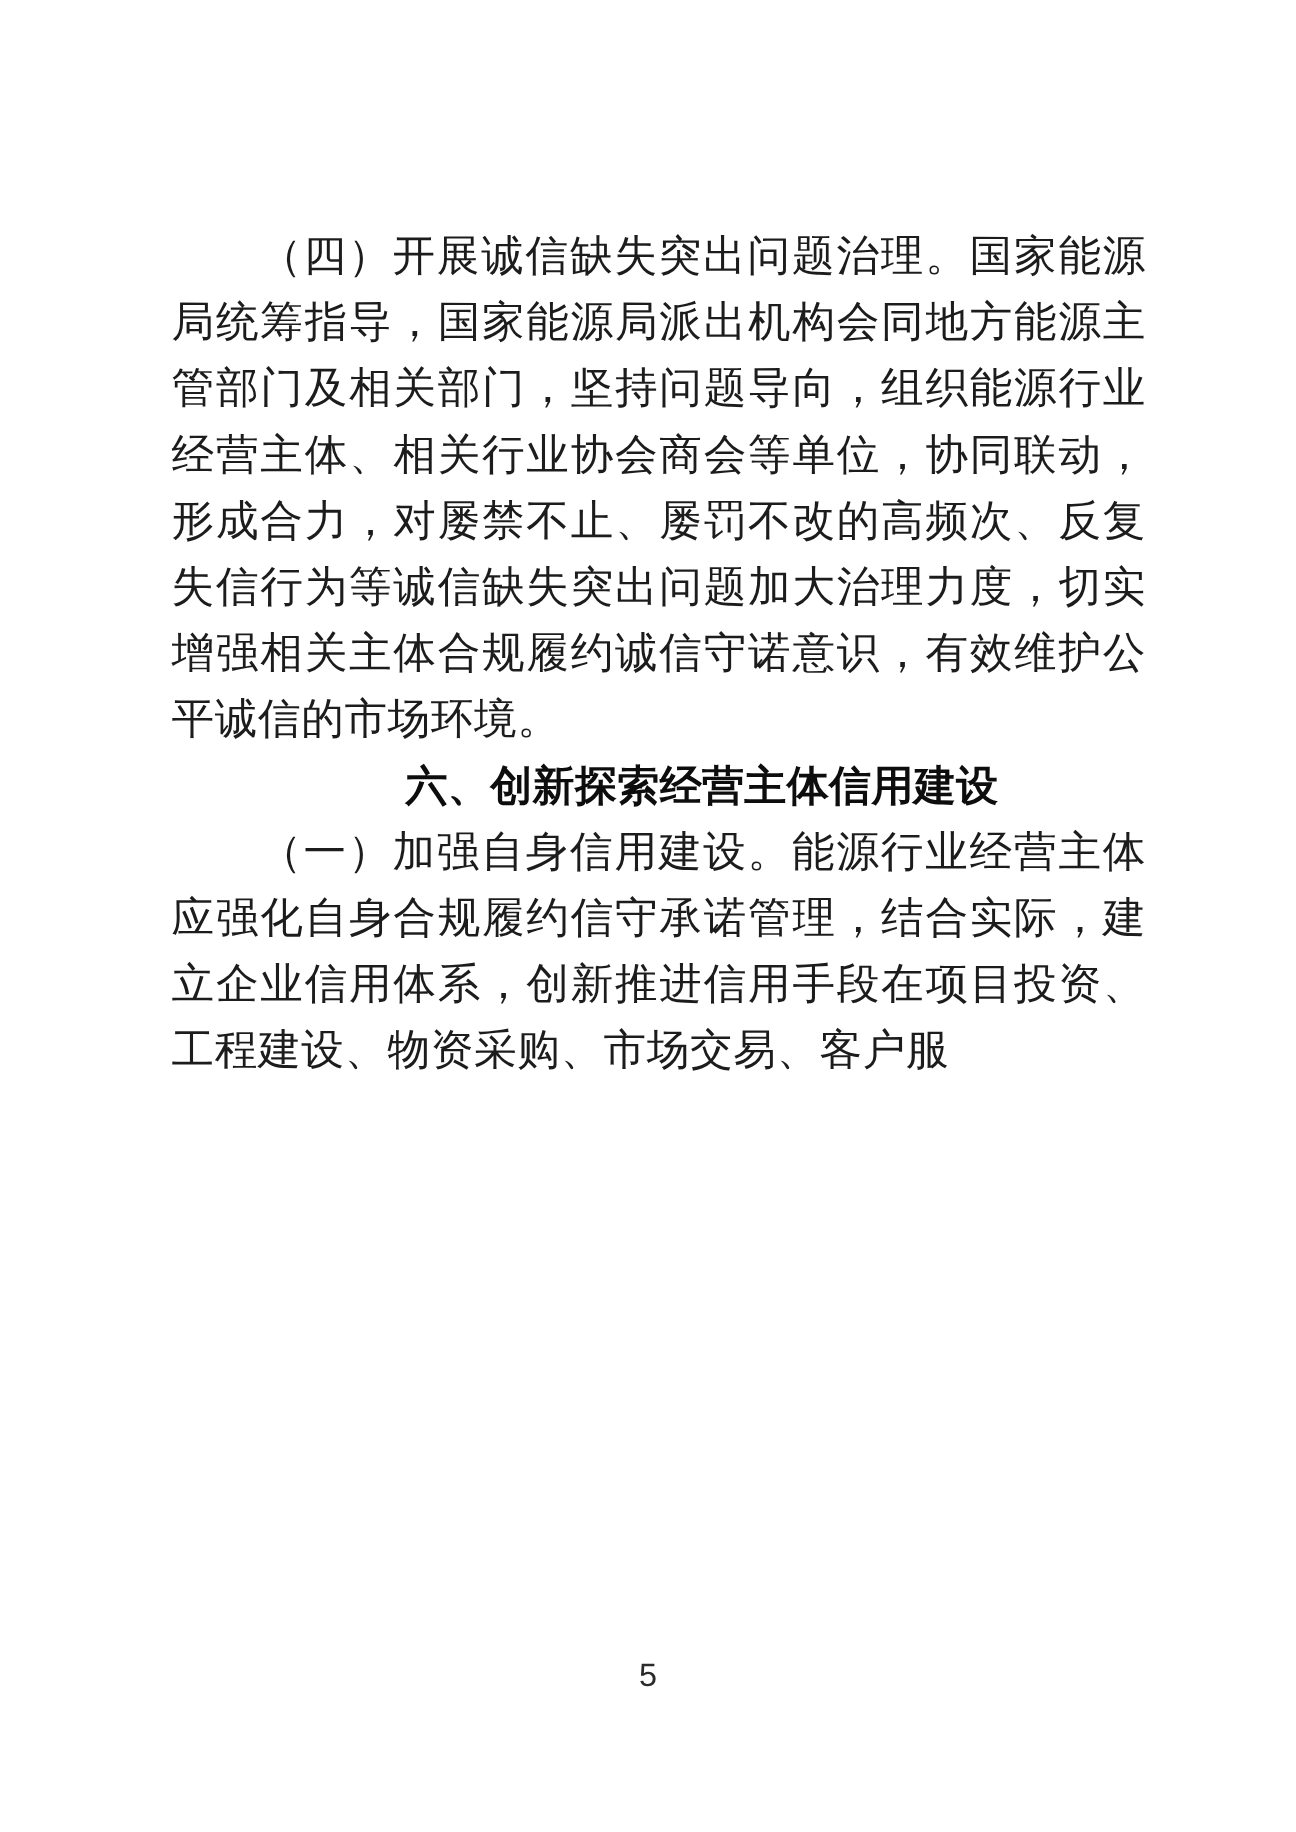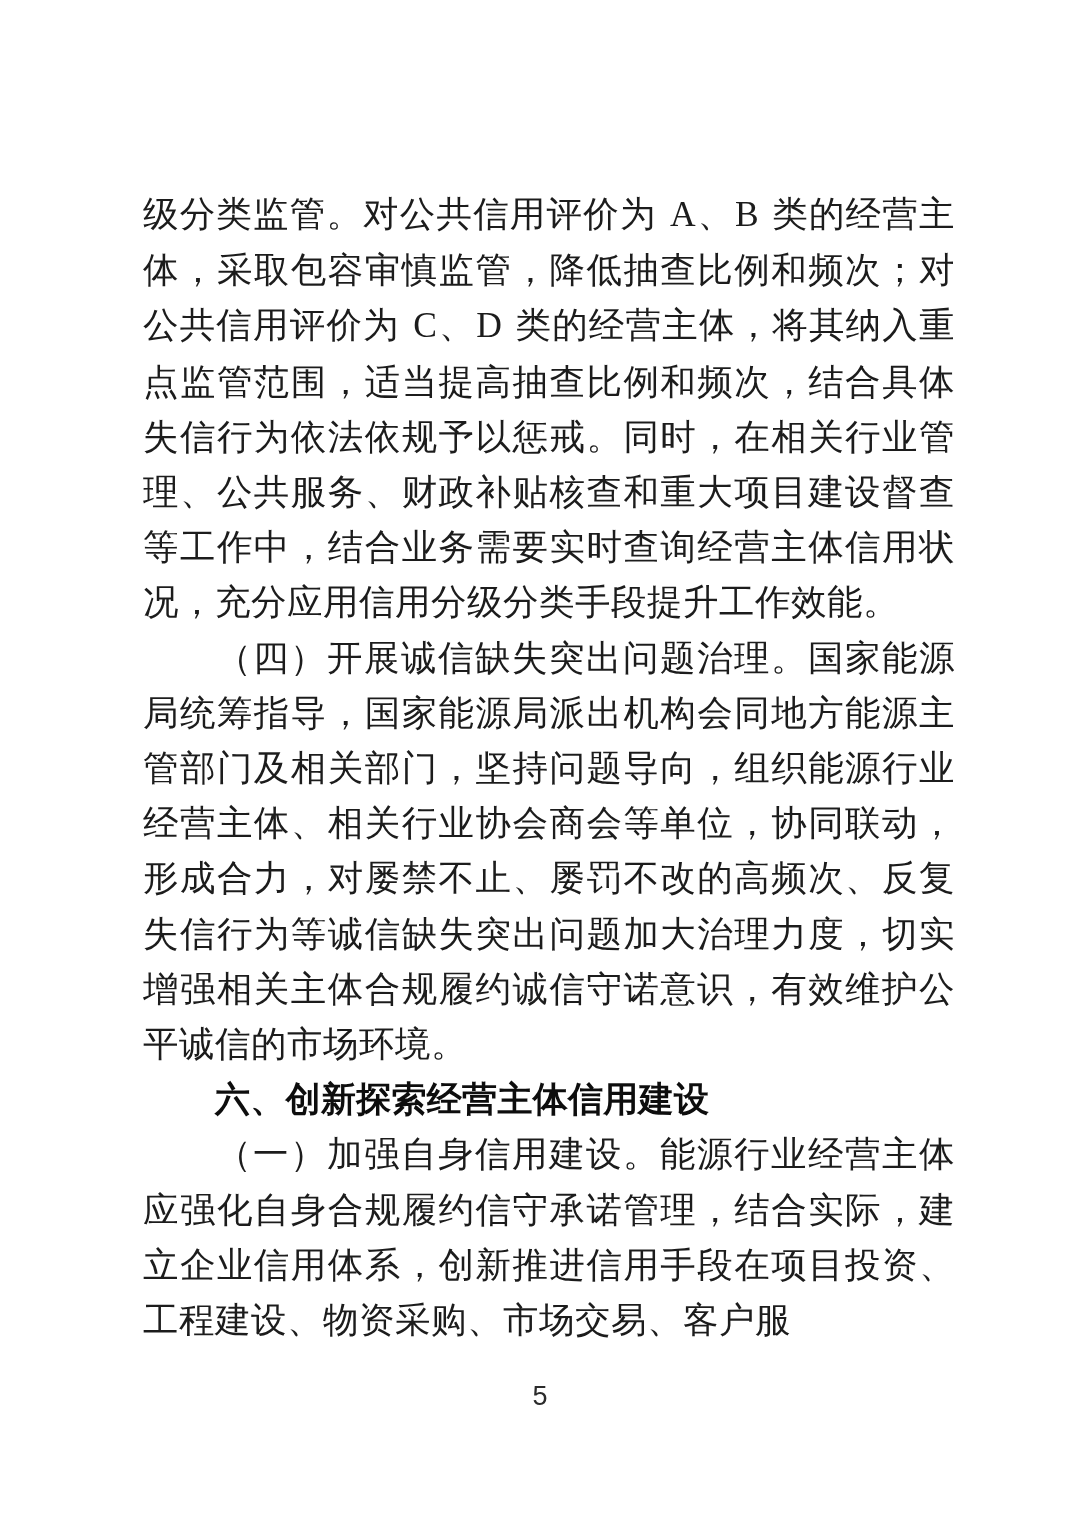--- a/index.html
+++ b/index.html
@@ -57,21 +57,21 @@
   
   .heading {
     margin: 0;
     font-family: "Liberation Sans", "DejaVu Sans", sans-serif;
     font-size: 35px;
     line-height: 55.2px;
     font-weight: 700;
     color: #0d0d0d;
     text-indent: 72px;
     letter-spacing: 0.3px;
-    text-align: left;
+    text-align: center;
   }
 
   
   .lat {
     font-family: "Liberation Serif", "DejaVu Serif", serif;
     letter-spacing: 0;
     padding: 0 1px;
   }
 
   .page-number {
@@ -86,21 +86,20 @@
     letter-spacing: 0;
   }
 </style>
 </head>
 <body>
 
 <div class="page">
 
   <div class="body-block">
 
-    <p class="para flush">级分类监管。对公共信用评价为 <span class="lat">A</span>、<span class="lat">B</span> 类的经营主体，采取包容审慎监管，降低抽查比例和频次；对公共信用评价为 <span class="lat">C</span>、<span class="lat">D</span> 类的经营主体，将其纳入重点监管范围，适当提高抽查比例和频次，结合具体失信行为依法依规予以惩戒。同时，在相关行业管理、公共服务、财政补贴核查和重大项目建设督查等工作中，结合业务需要实时查询经营主体信用状况，充分应用信用分级分类手段提升工作效能。</p>
 
     <p class="para indent">（四）开展诚信缺失突出问题治理。国家能源局统筹指导，国家能源局派出机构会同地方能源主管部门及相关部门，坚持问题导向，组织能源行业经营主体、相关行业协会商会等单位，协同联动，形成合力，对屡禁不止、屡罚不改的高频次、反复失信行为等诚信缺失突出问题加大治理力度，切实增强相关主体合规履约诚信守诺意识，有效维护公平诚信的市场环境。</p>
 
 
     <h2 class="heading">六、创新探索经营主体信用建设</h2>
 
     <p class="para indent">（一）加强自身信用建设。能源行业经营主体应强化自身合规履约信守承诺管理，结合实际，建立企业信用体系，创新推进信用手段在项目投资、工程建设、物资采购、市场交易、客户服</p>
 
   </div>
 

